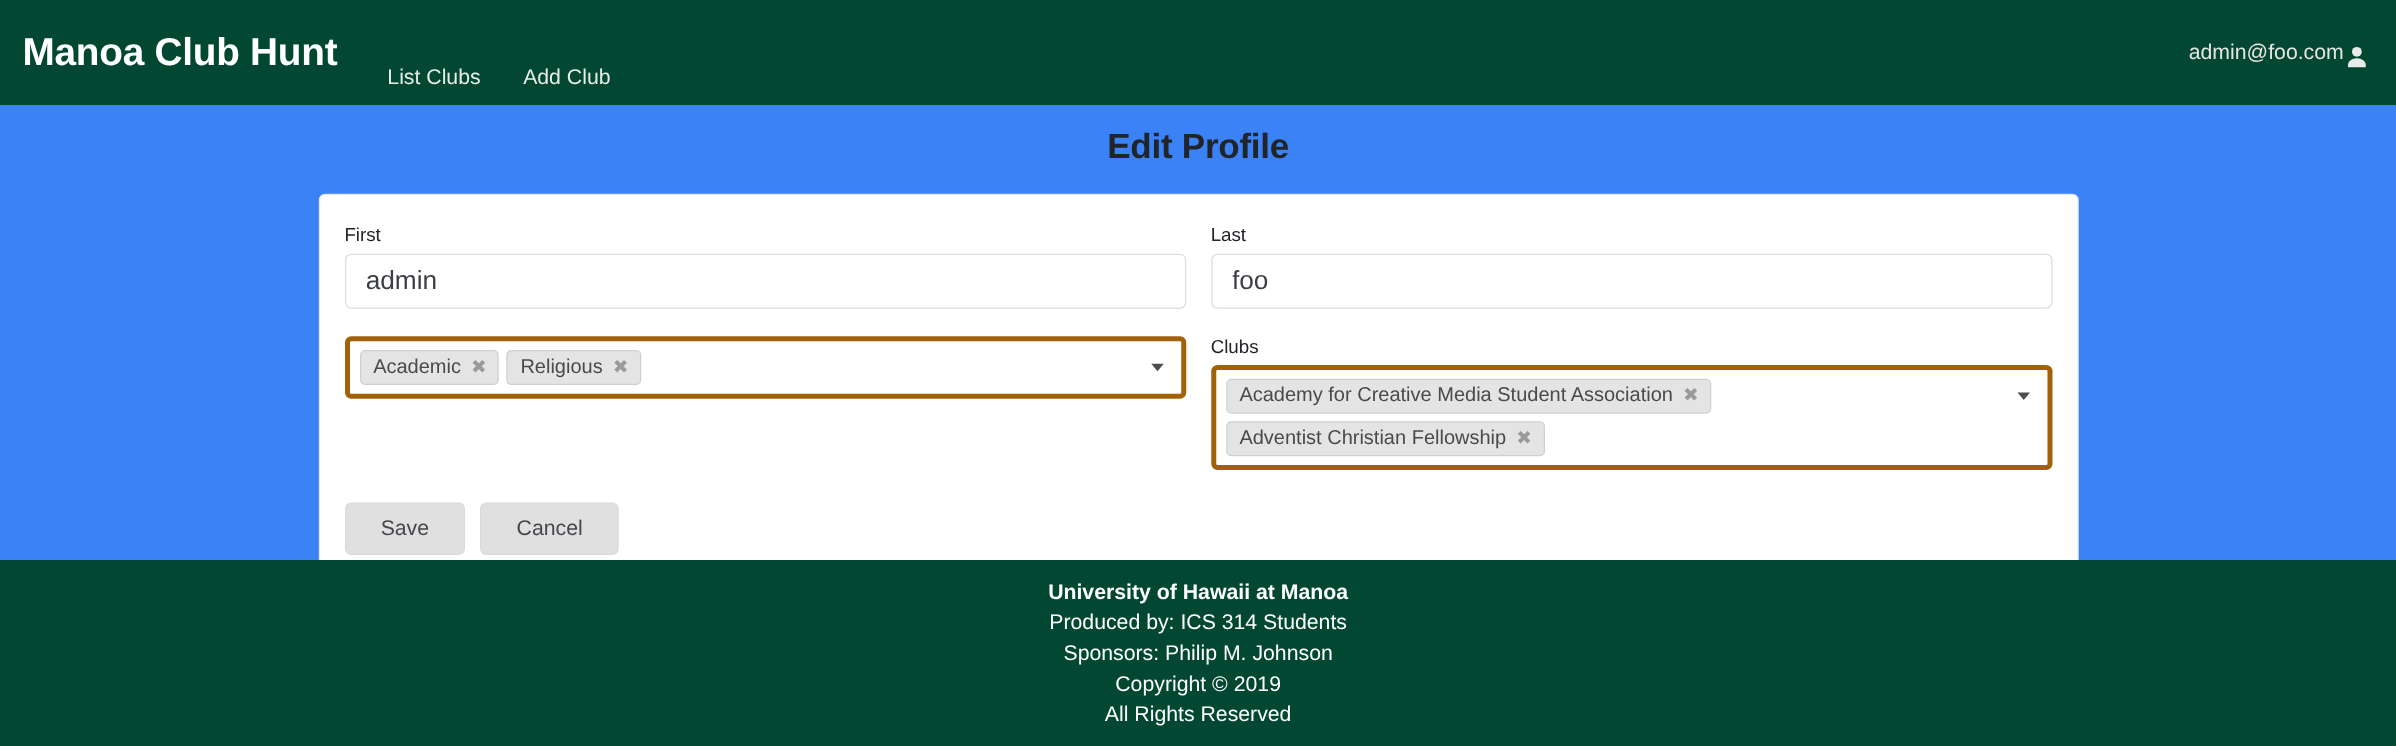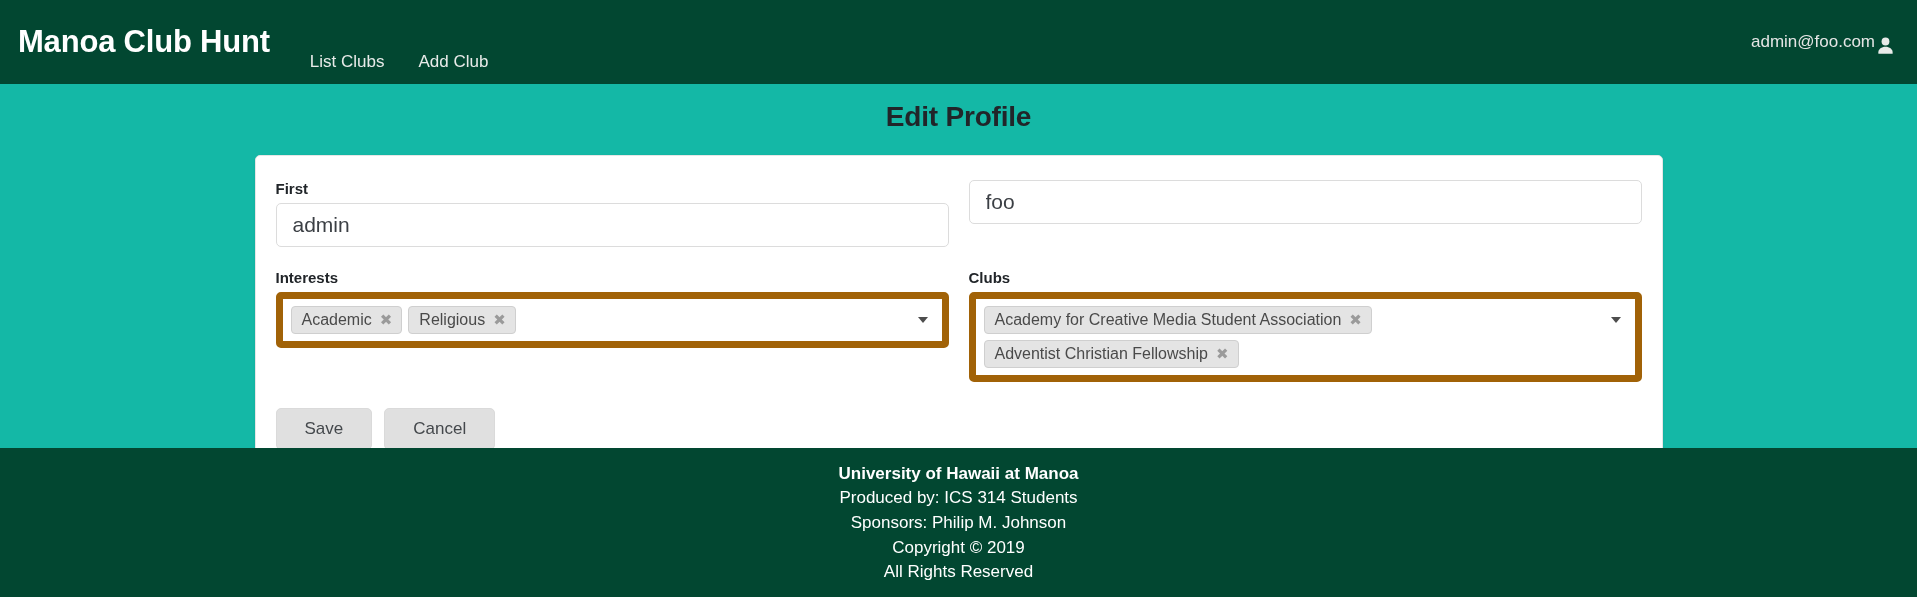--- a/index.html
+++ b/index.html
@@ -57,21 +57,21 @@
   .person-icon {
     display: inline-block;
     width: 19px;
     height: 19px;
     position: relative;
     top: 3px;
   }
 
   
   .main {
-    background: #14b8a6;
+    background: #3b82f6;
     padding-top: 17px;
   }
   .page-title {
     text-align: center;
     font-size: 28px;
     font-weight: bold;
     color: #212529;
     margin: 0 0 22px 0;
     letter-spacing: -0.2px;
   }
@@ -84,21 +84,21 @@
     box-shadow: 0 1px 3px rgba(0,0,0,0.06);
     padding: 24px 20px 28px 20px;
   }
   .form-row {
     display: flex;
     gap: 20px;
   }
   .form-col { width: 50%; }
   .field-label {
     font-size: 15px;
-    font-weight: bold;
+    font-weight: normal;
     color: #212529;
     margin-bottom: 6px;
     display: block;
   }
   .text-input {
     width: 100%;
     height: 44px;
     border: 1px solid #dcdcdc;
     border-radius: 5px;
     background: #ffffff;
@@ -106,21 +106,21 @@
     color: #3b3f44;
     padding: 0 16px;
     font-family: "Liberation Sans", sans-serif;
     outline: none;
   }
   .row-gap { height: 22px; }
 
   
   .multiselect {
     position: relative;
-    border: 7px solid #a16207;
+    border: 4px solid #a16207;
     border-radius: 5px;
     background: #ffffff;
     min-height: 44px;
     padding: 7px 38px 7px 8px;
     display: flex;
     flex-wrap: wrap;
     align-content: flex-start;
     gap: 6px;
     cursor: text;
   }
@@ -216,29 +216,29 @@
   <h1 class="page-title">Edit Profile</h1>
 
   <div class="card">
 
     <div class="form-row">
       <div class="form-col">
         <label class="field-label">First</label>
         <input class="text-input" type="text" value="admin" style="">
       </div>
       <div class="form-col">
+        <label class="field-label">Last</label>
         <input class="text-input" type="text" value="foo" style="">
       </div>
     </div>
 
     <div class="row-gap"></div>
 
     <div class="form-row">
       <div class="form-col">
-        <label class="field-label">Interests</label>
         <div class="multiselect">
           <span class="tag">
             <span>Academic</span>
             <span class="tag-remove">✖</span>
           </span>
           <span class="tag">
             <span>Religious</span>
             <span class="tag-remove">✖</span>
           </span>
           <span class="ms-caret"></span>

